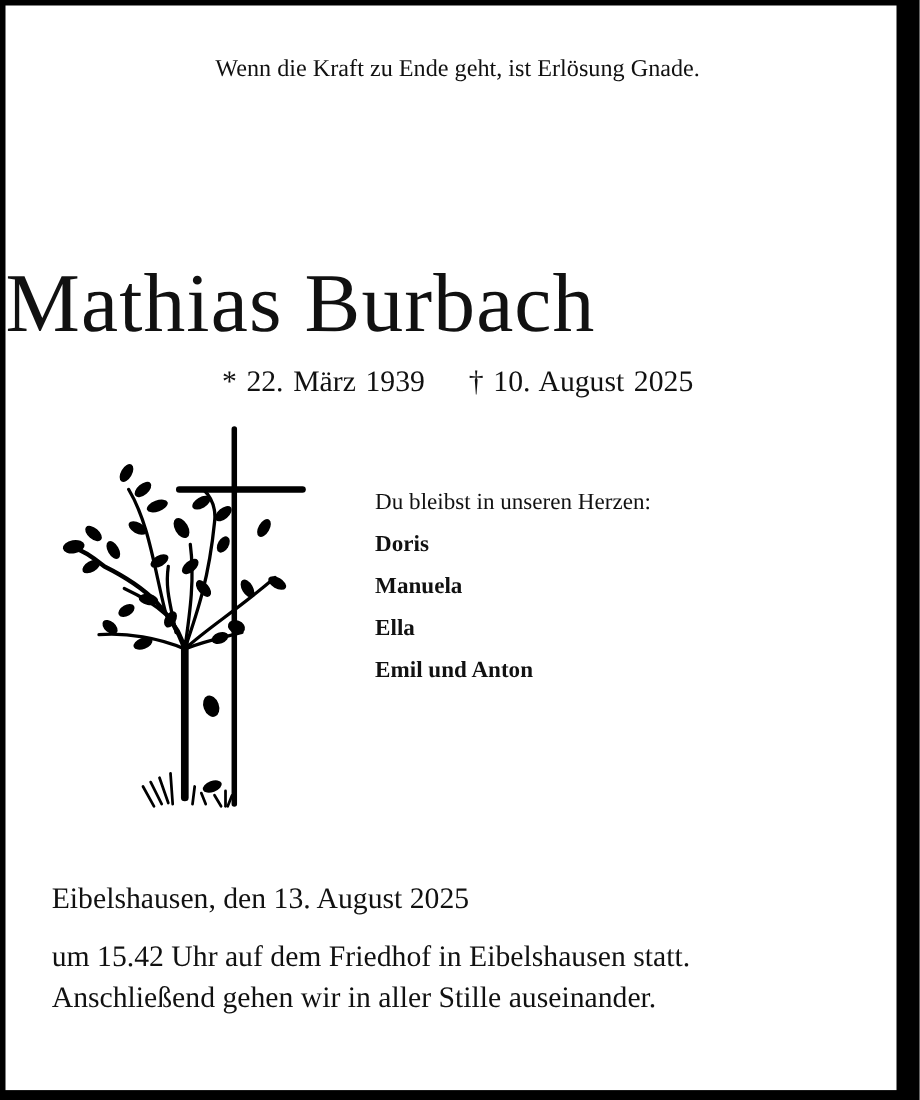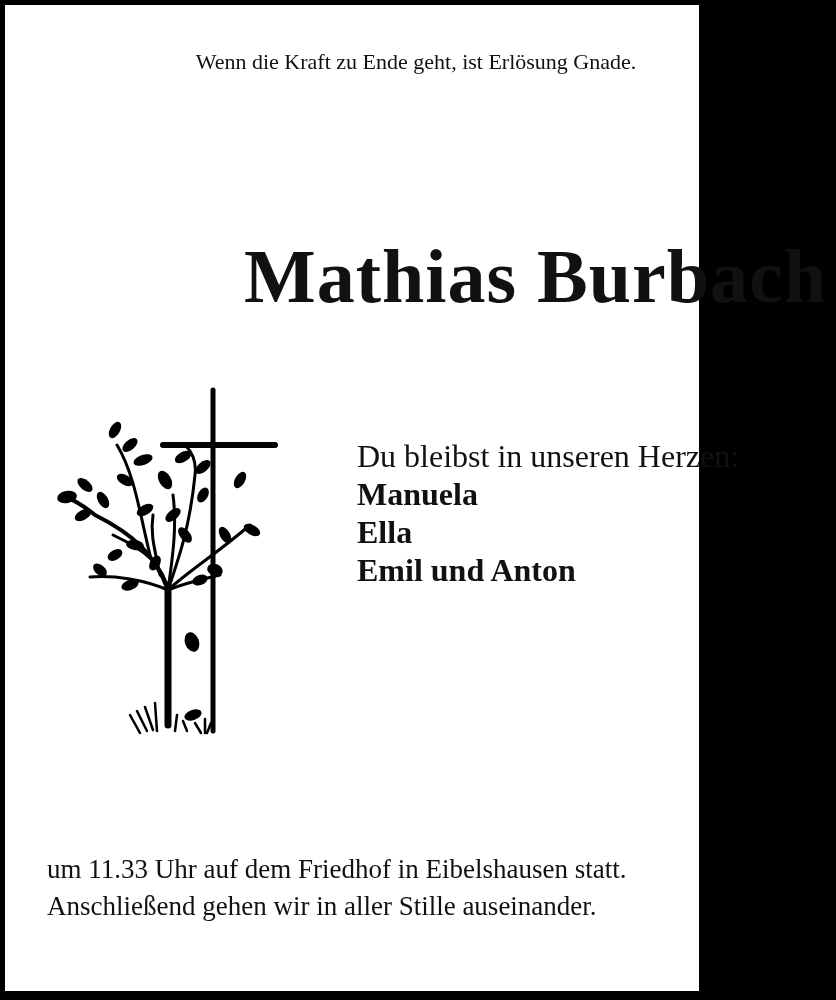--- a/index.html
+++ b/index.html
@@ -1,39 +1,42 @@
 <!DOCTYPE html>
 <html><head>
 <meta charset="utf-8">
 <style>
   html,body{margin:0;padding:0;}
   body{width:836px;height:1000px;background:#000;position:relative;overflow:hidden;}
-  .card{position:absolute;left:5px;top:5px;width:694px;height:986px;background:#fff;}
+  .card{position:absolute;left:5px;top:5px;width:810px;height:986px;background:#fff;}
   .serif{font-family:"Liberation Serif","DejaVu Serif",serif;color:#111;}
   .t{position:absolute;white-space:nowrap;}
   .motto{top:44px;left:0;width:822px;text-align:center;font-size:22px;}
   .intro{left:42px;top:104px;font-size:27px;line-height:34px;white-space:normal;width:740px;}
-  .name{top:228px;left:0;width:822px;text-align:right;font-size:76px;font-weight:bold;letter-spacing:1px;}
+  .name{top:228px;left:0;width:822px;text-align:left;font-size:76px;font-weight:normal;letter-spacing:1px;}
   .dates{top:326px;left:0;width:822px;text-align:center;font-size:27px;word-spacing:2px;}
   .dates .gap{display:inline-block;width:40px;}
-  .mourners{left:352px;top:432px;font-size:32px;line-height:38px;}
+  .mourners{left:336px;top:432px;font-size:21px;line-height:38px;}
   .mourners .b{font-weight:bold;}
   .place{left:42px;top:796px;font-size:27px;}
   .funeral{left:42px;top:846px;font-size:27px;line-height:37px;}
   .art{position:absolute;left:50px;top:380px;}
 </style>
 </head>
 <body>
 
 <div class="card">
   <div class="t serif motto">Wenn die Kraft zu Ende geht, ist Erlösung Gnade.</div>
 
 
   <div class="t serif name">Mathias Burbach</div>
 
+  <div class="t serif dates">
+    <span>* 22. März 1939</span><span class="gap"></span><span>† 10. August 2025</span>
+  </div>
 
   <svg class="art" width="230" height="350" viewBox="0 0 230 350">
     <g fill="none" stroke="#000" stroke-linecap="round">
 
       <line x1="158" y1="5" x2="158" y2="346" stroke-width="5"></line>
       <line x1="108" y1="60" x2="220" y2="60" stroke-width="6"></line>
 
       <line x1="113" y1="200" x2="113" y2="340" stroke-width="7"></line>
 
       <path d="M113 205 C100 170 80 150 40 130 C30 122 20 115 10 112" stroke-width="4"></path>
@@ -83,23 +86,25 @@
         <path d="M122 330 L120 346"></path>
         <path d="M128 336 L132 346"></path>
       <path d="M140 338 L146 348"></path>
         <path d="M150 334 L150 348"></path>
         <path d="M156 338 L152 348"></path>
     </g>
   </svg>
 
   <div class="t serif mourners">
     <div>Du bleibst in unseren Herzen:</div>
+    <div class="b">Doris</div>
     <div class="b">Manuela</div>
     <div class="b">Ella</div>
     <div class="b">Emil und Anton</div>
   </div>
 
+  <div class="t serif place">Eibelshausen, den 13. August 2025</div>
 
   <div class="t serif funeral">
-    <div>um 11.33 Uhr auf dem Friedhof in Eibelshausen statt.</div>
+    <div>um 15.42 Uhr auf dem Friedhof in Eibelshausen statt.</div>
     <div>Anschließend gehen wir in aller Stille auseinander.</div>
   </div>
 </div>
 
 </body></html>

